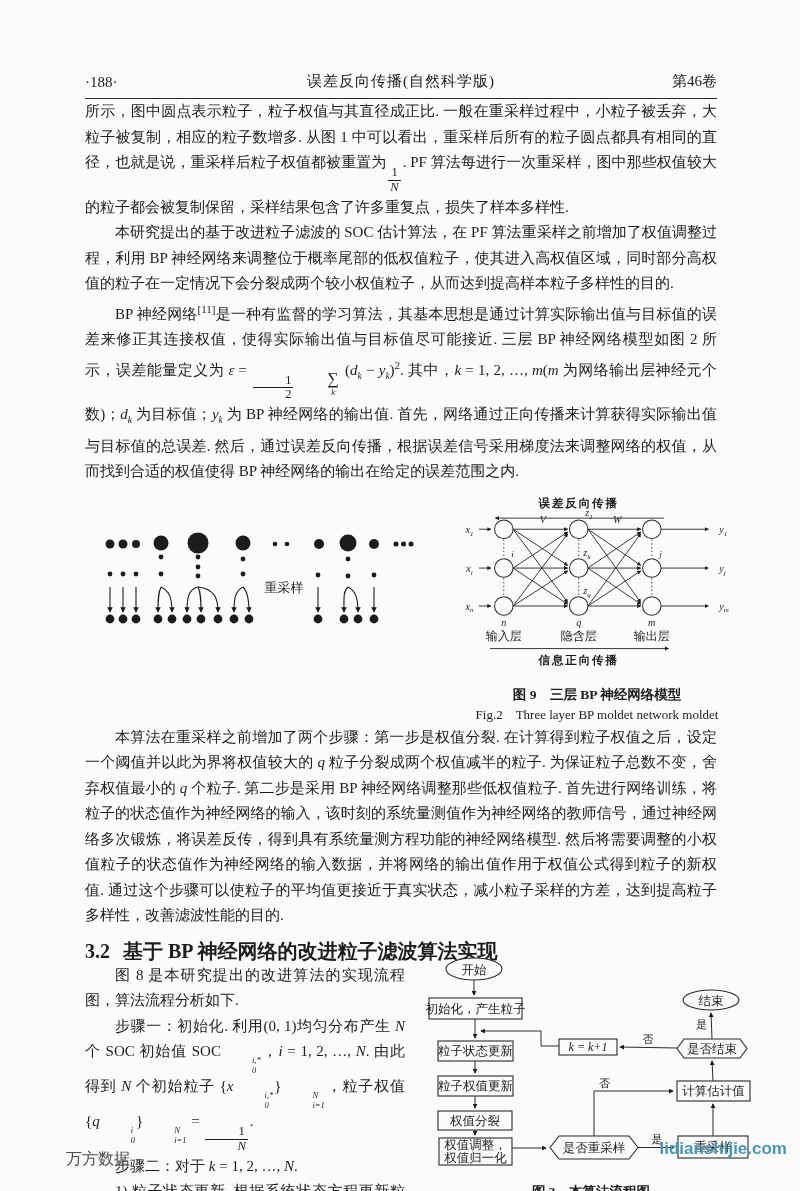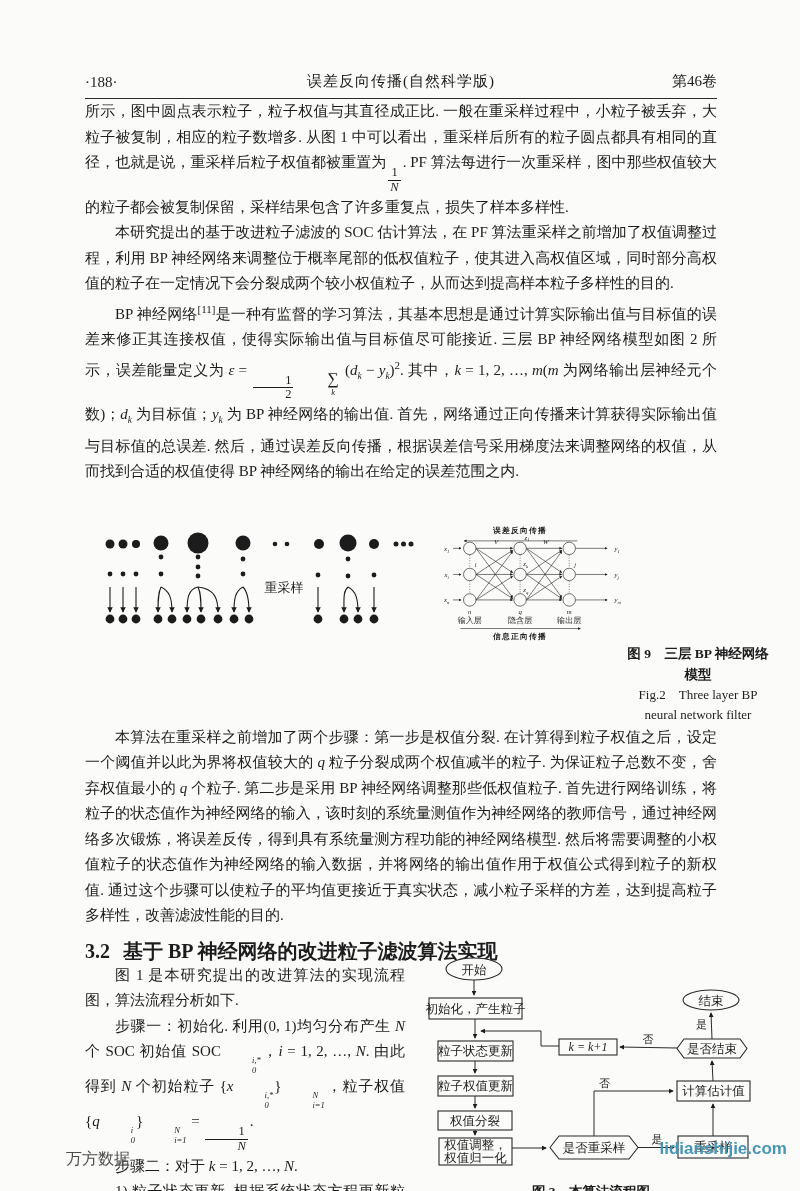--- a/index.html
+++ b/index.html
@@ -25,21 +25,21 @@
   .frac .it{font-style:italic;}
   .sum{display:inline-flex;flex-direction:column;align-items:center;
        vertical-align:-9px;line-height:1;margin:0 2px;}
   .sum .sigma{font-size:16px;}
   .sum .under{font-size:8.5px;font-style:italic;margin-top:1px;}
   .ss{display:inline-flex;flex-direction:column;align-items:flex-start;
       vertical-align:-7px;line-height:1;font-size:8.5px;margin:0 1px;font-style:italic;}
   .ss .ss-sup{display:block;}
   .ss .ss-sub{display:block;margin-top:1px;}
   .figrow{display:flex;width:684px;margin-top:10px;height:230px;}
-  .figbox{display:flex;flex-direction:row;}
+  .figbox{display:flex;flex-direction:column;}
   .fig1box{width:340px;}
   .fig2box{width:344px;}
   .fig1box svg{margin-top:26px;}
   .figcap{margin-top:auto;text-align:center;}
   .cap-zh{font-size:13.5px;font-weight:bold;line-height:21px;}
   .cap-en{font-size:13px;line-height:20px;}
   .p4{margin-top:11px;}
   .sec{font-size:20px;font-weight:bold;margin-top:10px;line-height:24px;margin-bottom:0;}
   .sec .num{margin-right:13px;}
   .twocol{display:flex;width:692px;}
@@ -232,32 +232,32 @@
         <text x="153" y="142" text-anchor="middle" class="f2var">q</text>
         <text x="232" y="142" text-anchor="middle" class="f2var">m</text>
         <text x="72" y="157" text-anchor="middle" class="f2zh">输入层</text>
         <text x="153" y="157" text-anchor="middle" class="f2zh">隐含层</text>
         <text x="232" y="157" text-anchor="middle" class="f2zh">输出层</text>
         <line x1="57" y1="166" x2="250" y2="166" class="cline" marker-end="url(#arr2)"></line>
         <text x="153" y="183" text-anchor="middle" class="f2dir">信息正向传播</text>
       </svg>
       <div class="figcap">
         <div class="cap-zh">图 9　三层 BP 神经网络模型</div>
-        <div class="cap-en">Fig.2　Three layer BP neural network filter</div>
+        <div class="cap-en">Fig.2　Three layer BP moldet network moldet</div>
       </div>
     </div>
   </div>
 
   <p class="body indent p4">本算法在重采样之前增加了两个步骤：第一步是权值分裂. 在计算得到粒子权值之后，设定一个阈值并以此为界将权值较大的 <i>q</i> 粒子分裂成两个权值减半的粒子. 为保证粒子总数不变，舍弃权值最小的 <i>q</i> 个粒子. 第二步是采用 BP 神经网络调整那些低权值粒子. 首先进行网络训练，将粒子的状态值作为神经网络的输入，该时刻的系统量测值作为神经网络的教师信号，通过神经网络多次锻炼，将误差反传，得到具有系统量测方程功能的神经网络模型. 然后将需要调整的小权值粒子的状态值作为神经网络的输入数据，并将网络的输出值作用于权值公式得到粒子的新权值. 通过这个步骤可以使粒子的平均值更接近于真实状态，减小粒子采样的方差，达到提高粒子多样性，改善滤波性能的目的.</p>
 
   <p class="sec"><span class="num">3.2</span><span>基于 BP 神经网络的改进粒子滤波算法实现</span></p>
 
   <div class="twocol">
     <div class="leftcol">
-      <p class="body indent">图 1 是本研究提出的改进算法的实现流程图，算法流程分析如下.</p>
+      <p class="body indent">图 8 是本研究提出的改进算法的实现流程图，算法流程分析如下.</p>
       <p class="body indent">步骤一：初始化. 利用(0, 1)均匀分布产生 <i>N</i> 个 SOC 初始值 SOC<span class="ss">
             <span class="ss-sup">i,*</span>
             <span class="ss-sub">0</span>
           </span>，<i>i</i> = 1, 2, …, <i>N</i>. 由此得到 <i>N</i> 个初始粒子 {<i>x</i><span class="ss">
             <span class="ss-sup">i,*</span>
             <span class="ss-sub">0</span>
           </span>}<span class="ss">
             <span class="ss-sup">N</span>
             <span class="ss-sub">i=1</span>
           </span>，粒子权值 {<i>q</i><span class="ss">

